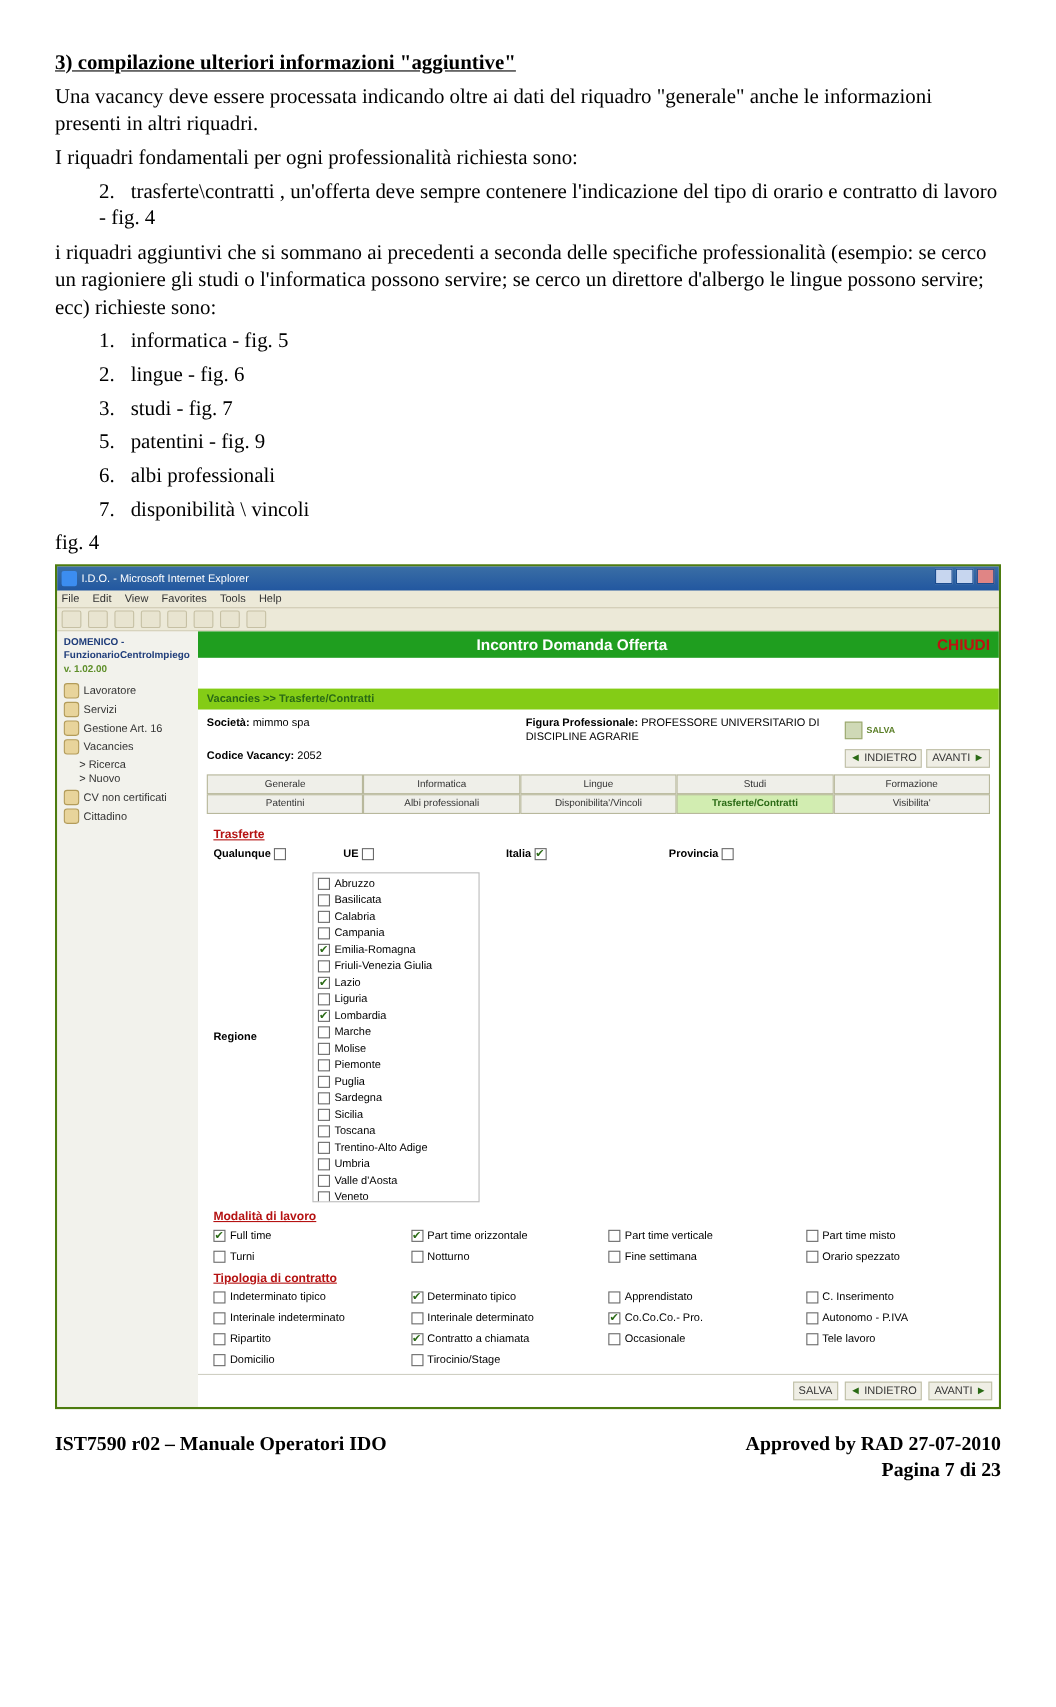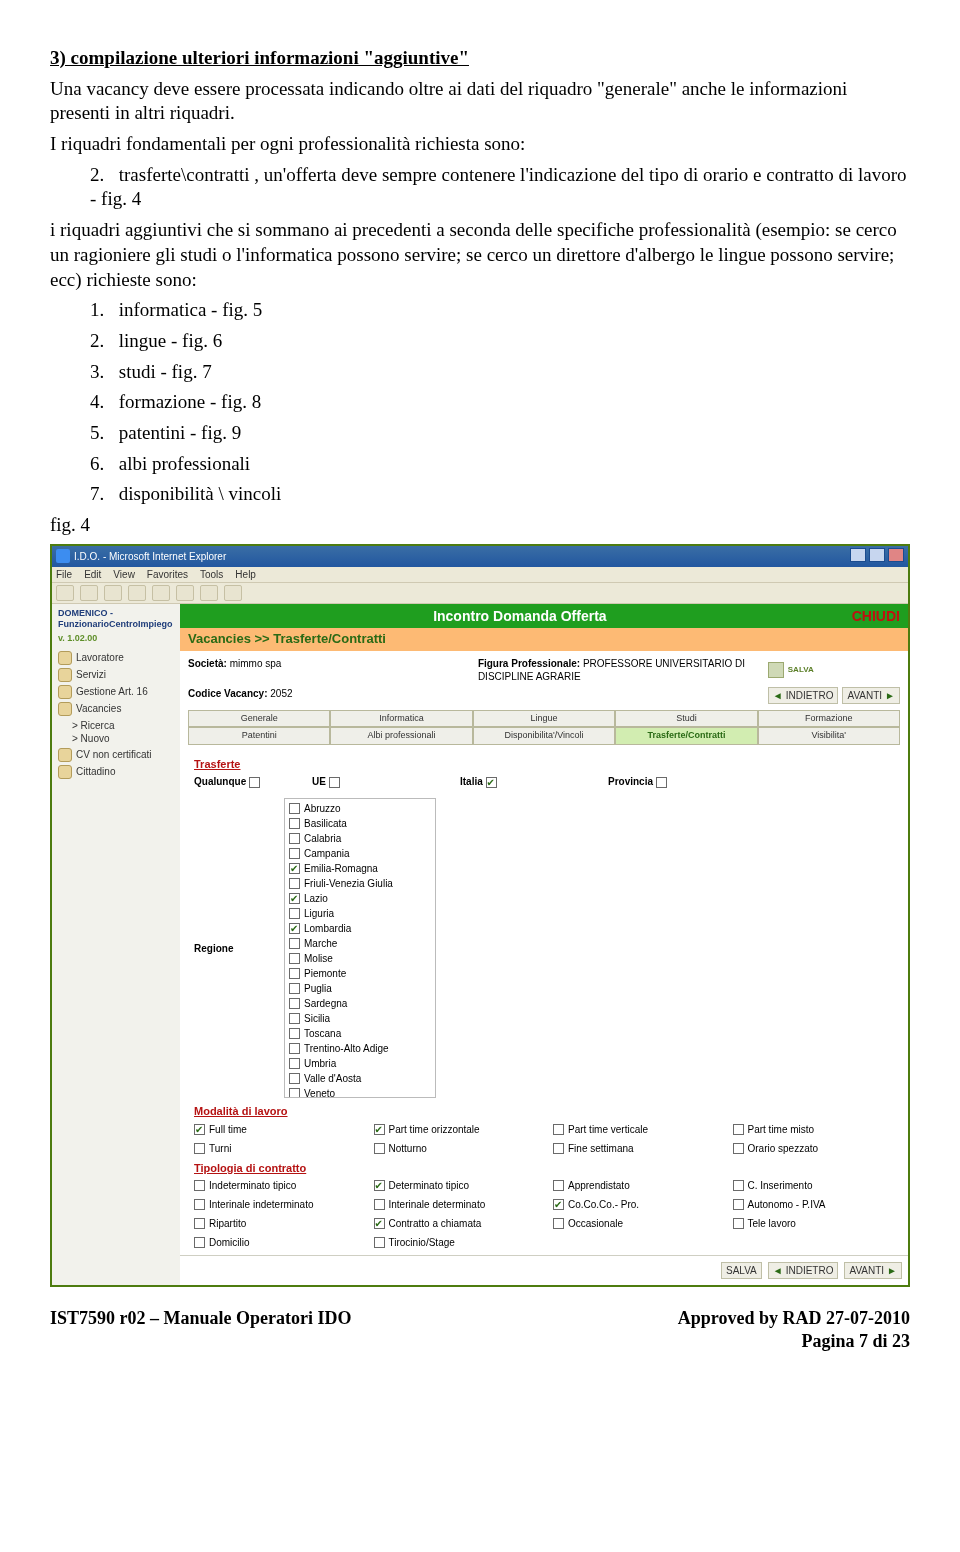--- a/index.html
+++ b/index.html
@@ -42,21 +42,21 @@
   .leftcol .op { font-size: 9px; color: #1f3d7a; font-weight: bold; }
   .navitem { display: flex; align-items: center; gap: 4px; margin: 3px 0; color: #333; }
   .navicon { width: 14px; height: 14px; background: #e8d49b; border-radius: 3px; border: 1px solid #b39c5a; }
   .navsub { margin-left: 14px; color: #333; }
   .navsub span { display: block; }
   .rightcol { flex: 1; background: #fff; }
   .lavhead {
     background: #1f9e1f; color: #fff; display: flex; align-items: center; justify-content: space-between;
     padding: 3px 8px; font-size: 14px; font-weight: bold;
   }
-  .lavsub { background: #fdba74; color: #2a6a15; padding: 3px 8px; font-weight: bold; font-size: 13px; }
+  .lavsub { background: #84cc16; color: #2a6a15; padding: 3px 8px; font-weight: bold; font-size: 10px; margin-top: 28px; }
   .infobar {
     display: grid; grid-template-columns: 1fr 1fr auto; padding: 6px 8px; gap: 4px 20px;
     font-size: 10px; color: #000;
   }
   .infobar .salva { display: flex; gap: 4px; align-items: flex-start; }
   .btnsm {
     display: inline-flex; align-items: center; gap: 3px;
     background: #efeee5; border: 1px solid #bfbfa7; padding: 1px 4px; color: #333;
   }
   .tabsrow { display: grid; grid-template-columns: repeat(5, 1fr); margin: 0 8px; }
@@ -95,21 +95,20 @@
 <div id="ol1">
     <div class="para li"><span class="li-num">2.</span> trasferte\contratti , un'offerta deve sempre contenere l'indicazione del tipo di orario e contratto di lavoro - fig. 4</div>
   </div>
 
 <div class="para">i riquadri aggiuntivi che si sommano ai precedenti a seconda delle specifiche professionalità (esempio: se cerco un ragioniere gli studi o l'informatica possono servire; se cerco un direttore d'albergo le lingue possono servire; ecc) richieste sono:</div>
 
 <div id="ol2">
     <div class="para li"><span class="li-num">1.</span> informatica - fig. 5</div>
     <div class="para li"><span class="li-num">2.</span> lingue  - fig. 6</div>
     <div class="para li"><span class="li-num">3.</span> studi  - fig. 7</div>
-    <div class="para li"><span class="li-num">4.</span> formazione - fig. 8</div>
     <div class="para li"><span class="li-num">5.</span> patentini - fig. 9</div>
     <div class="para li"><span class="li-num">6.</span> albi professionali</div>
     <div class="para li"><span class="li-num">7.</span> disponibilità \ vincoli</div>
   </div>
 
 <div class="para">fig. 4</div>
 
 <div class="screenshot">
 
   <div class="win-title">

